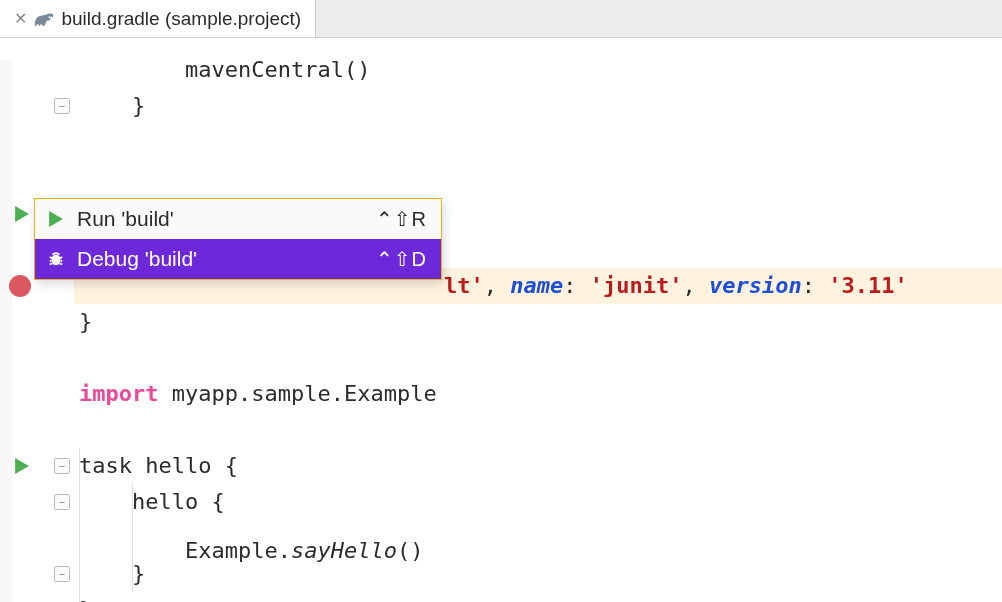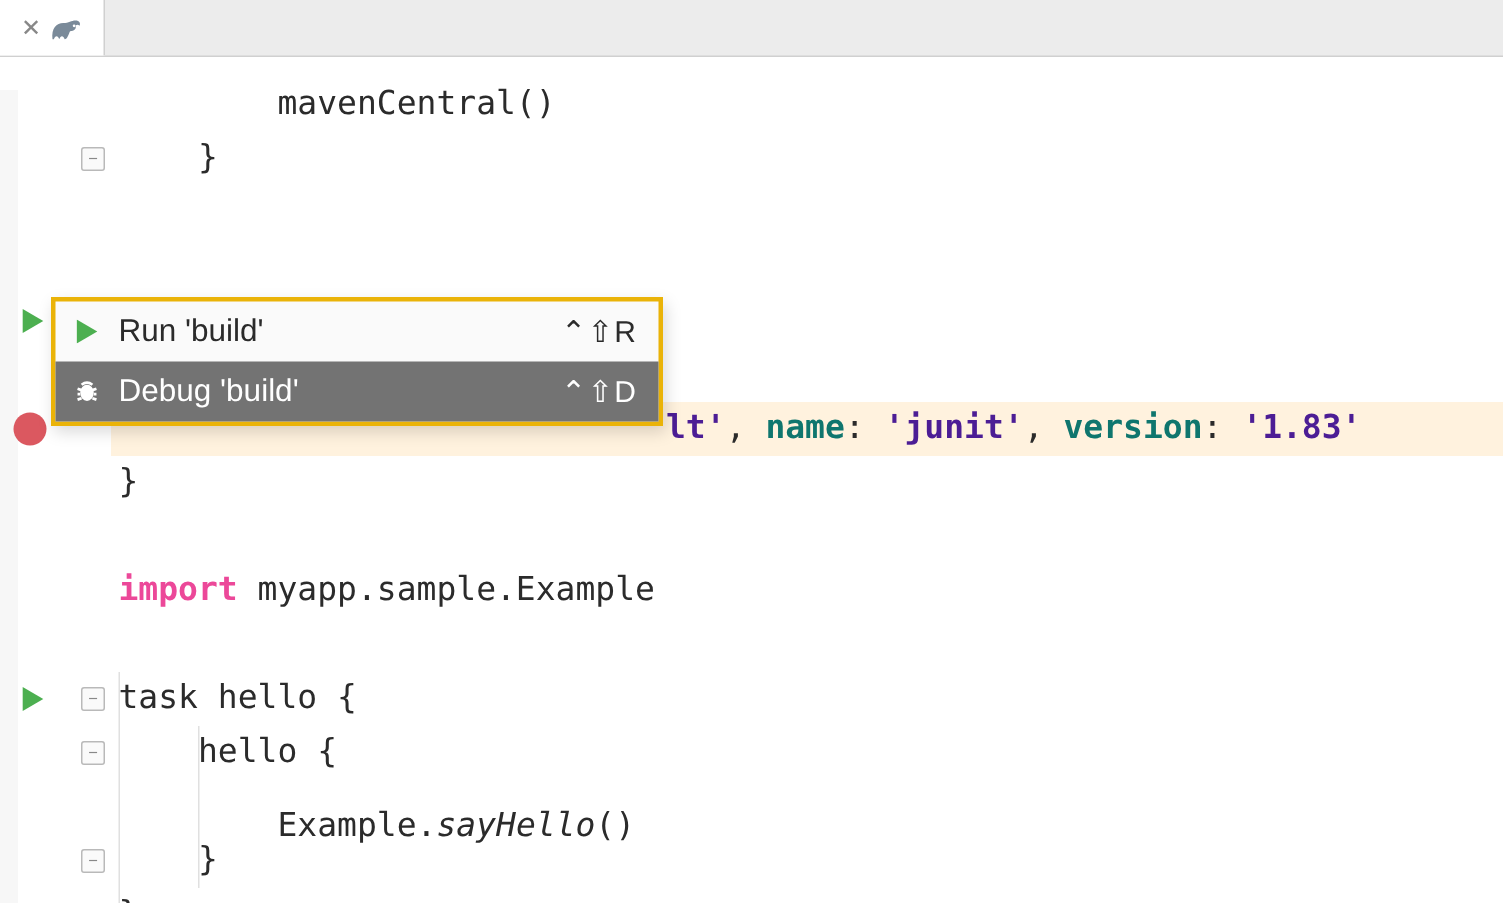--- a/index.html
+++ b/index.html
@@ -14,57 +14,58 @@
 
   
   .editor { flex: 1; position: relative; display: flex; margin-top: 22px; }
   .gutter { width: 74px; background: #fff; position: relative; border-right: 0; }
   .gutter-strip { position:absolute; left:0; top:0; bottom:0; width:12px; background:#f7f7f7; }
   .code { flex: 1; position: relative; font-family: "Menlo","Consolas","DejaVu Sans Mono",monospace; font-size: 22px; line-height: 36px; color: #2b2b2b; }
   .line { position: absolute; left: 0; right: 0; height: 36px; display: flex; align-items: center; white-space: pre; }
   .line .txt { padding-left: 5px; }
   .line.highlight { background: #fff2de; }
 
-  .kw-blue  { color: #0f766e; font-weight: 600; }
+  .kw-blue  { color: #1d4ed8; font-weight: 600; font-style: italic; }
   .kw-navy  { color: #ec4899; font-weight: 600; }
-  .val-blue { color: #4c1d95; font-weight: 600; }
+  .val-blue { color: #b91c1c; font-weight: 600; }
   .italic   { font-style: italic; }
 
   
   .g-icon { position: absolute; left: 0; width: 74px; height: 36px; display:flex; align-items:center; }
   .g-icon svg { display:block; }
   .play { margin-left: 14px; }
   .breakpt { width: 22px; height: 22px; background: #db5860; border-radius: 50%; margin-left: 9px; }
   .fold { width: 16px; height: 16px; border:1px solid #b9b9b9; background:#fafafa; display:flex; align-items:center; justify-content:center; margin-left:auto; margin-right:4px; font-size:11px; color:#888; border-radius:2px; }
   .fold:before { content: "−"; }
   .vline { position:absolute; width:1px; background:#e0e0e0; top:0; bottom:0; }
 
   
-  .menu { position: absolute; left: 34px; top: 138px; width: 408px; background: #fafafa; border: 3px solid #eab308; box-shadow: 2px 4px 10px rgba(0,0,0,0.15); z-index: 10; }
+  .menu { position: absolute; left: 34px; top: 138px; width: 408px; background: #fafafa; border: 1px solid #eab308; box-shadow: 2px 4px 10px rgba(0,0,0,0.15); z-index: 10; }
   .menu-item { height: 40px; display:flex; align-items:center; padding: 0 14px 0 10px; font-size: 21px; color:#2b2b2b; gap: 10px; }
   .menu-item .label { flex: 1; }
   .menu-item .short { font-size: 20px; letter-spacing: 1px; }
-  .menu-item.selected { background: #737373; color: #fff; }
+  .menu-item.selected { background: #6d28d9; color: #fff; }
   .menu-item.selected .short { color: #fff; }
   .micon { width: 22px; height: 22px; display:flex; align-items:center; justify-content:center; }
 </style>
 </head>
 <body>
 
 <div class="root">
 
   <div class="tabbar">
     <div class="tab">
       <span class="close">✕</span>
       <span class="elephant">
         <svg width="22" height="18" viewBox="0 0 24 20">
           <path d="M2 18 C1 10 5 6 10 6 C14 6 16 4 19 4 C22 4 23 6 22 8 C21 7 20 7 19 8 C20 10 18 12 15 12 C14 14 13 18 11 18 C10 15 8 15 7 18 C6 15 4 15 3 18 Z" fill="#7a8a99"></path>
           <circle cx="18" cy="8" r="1" fill="#fff"></circle>
         </svg>
       </span>
+      <span>build.gradle (sample.project)</span>
     </div>
   </div>
 
   <div class="editor">
     <div class="gutter">
       <div class="gutter-strip"></div>
 
       <div class="g-icon" style="top:28px;">
         <span class="fold"></span>
       </div>
@@ -99,21 +100,21 @@
 
     <div class="code">
 
       <div class="vline" style="left:5px;  top:388px; height:180px;"></div>
       <div class="vline" style="left:58px; top:424px; height:108px;"></div>
 
       <div class="line" style="top:-8px;"><span class="txt"><span>        </span><span>mavenCentral()</span></span></div>
       <div class="line" style="top:28px;"><span class="txt"><span>    </span><span>}</span></span></div>
 
       <div class="line highlight" style="top:208px;">
-        <span class="txt" style="padding-left:370px;"><span class="val-blue">lt'</span><span>, </span><span class="kw-blue">name</span><span>: </span><span class="val-blue">'junit'</span><span>, </span><span class="kw-blue">version</span><span>: </span><span class="val-blue">'1.83'</span></span>
+        <span class="txt" style="padding-left:370px;"><span class="val-blue">lt'</span><span>, </span><span class="kw-blue">name</span><span>: </span><span class="val-blue">'junit'</span><span>, </span><span class="kw-blue">version</span><span>: </span><span class="val-blue">'3.11'</span></span>
       </div>
       <div class="line" style="top:244px;"><span class="txt">}</span></div>
 
       <div class="line" style="top:316px;"><span class="txt"><span class="kw-navy">import</span><span> myapp.sample.Example</span></span></div>
 
       <div class="line" style="top:388px;text-align:right;"><span class="txt"><span>task hello </span><span>{</span></span></div>
       <div class="line" style="top:424px;"><span class="txt"><span>    </span><span>hello </span><span>{</span></span></div>
       <div class="line" style="top:473px;"><span class="txt"><span>        </span><span>Example.</span><span class="italic">sayHello</span><span>()</span></span></div>
       <div class="line" style="top:496px;"><span class="txt"><span>    </span><span>}</span></span></div>
       <div class="line" style="top:532px;"><span class="txt">}</span></div>

